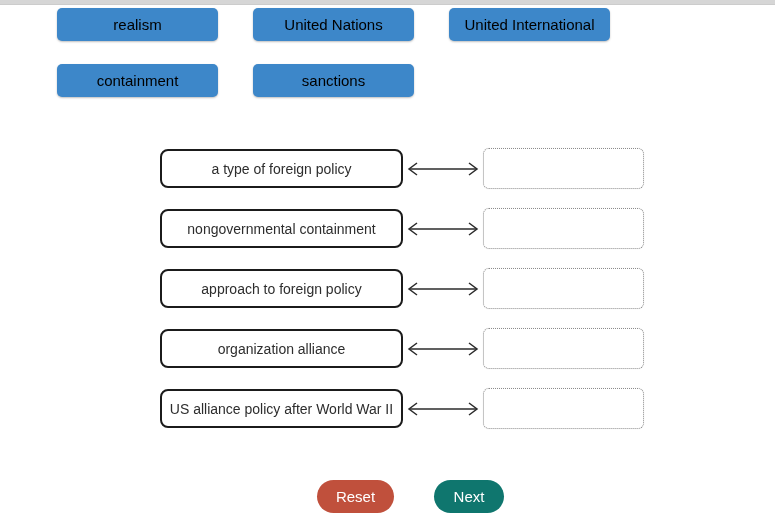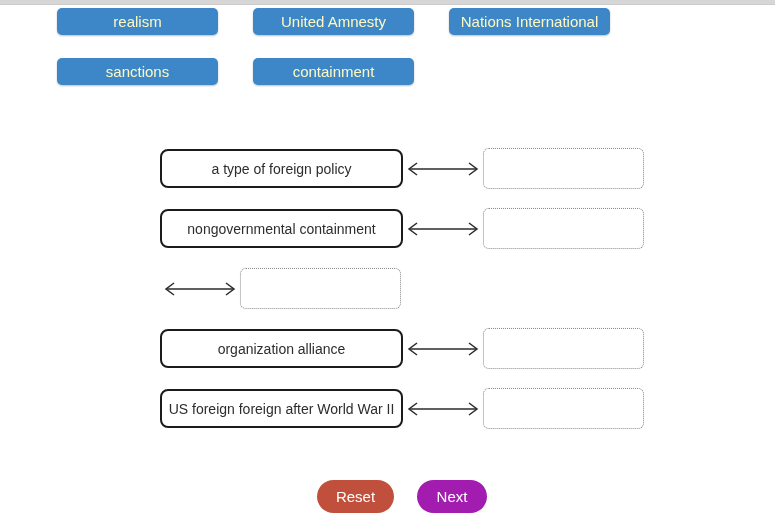--- a/index.html
+++ b/index.html
@@ -25,24 +25,24 @@
     position: absolute;
     left: 57px; top: 8px;
     width: 560px;
     display: flex;
     flex-wrap: wrap;
     column-gap: 35px;
     row-gap: 23px;
   }
   .chip {
     flex: 0 0 161px;
-    height: 27px;
+    height: 33px;
     background: #3d87c9;
     border-radius: 5px;
-    color: #fef9c3;
+    color: #000000;
     font-size: 15px;
     display: flex;
     align-items: center;
     justify-content: center;
     box-shadow: 0 1px 2px rgba(0,0,0,0.25);
     cursor: pointer;
     user-select: none;
   }
 
   
@@ -83,50 +83,50 @@
     border-radius: 6px;
     background: #ffffff;
     box-shadow: 0 0 1px rgba(0,0,0,0.15);
   }
 
   
   .footer {
     position: absolute;
     left: 317px; top: 480px;
     display: flex;
-    gap: 23px;
+    gap: 40px;
   }
   .btn {
     height: 33px;
     border: none;
     border-radius: 17px;
     color: #ffffff;
     font-family: "Liberation Sans", sans-serif;
     font-size: 15px;
     font-weight: 500;
     display: flex;
     align-items: center;
     justify-content: center;
     cursor: pointer;
     padding: 0 18px;
   }
   .btn-reset { width: 77px; background: #c0503c; }
-  .btn-next  { width: 70px; background: #a21caf; }
+  .btn-next  { width: 70px; background: #0f766e; }
 </style>
 </head>
 <body>
 
 <div class="top-bar"></div>
 
 <div class="word-bank">
   <div class="chip">realism</div>
-  <div class="chip">United Amnesty</div>
-  <div class="chip">Nations International</div>
+  <div class="chip">United Nations</div>
+  <div class="chip">United International</div>
+  <div class="chip">containment</div>
   <div class="chip">sanctions</div>
-  <div class="chip">containment</div>
 </div>
 
 <div class="match-area">
 
   <div class="match-row">
     <div class="term-box">a type of foreign policy</div>
     <div class="arrow-wrap">
       <svg width="80" height="18" viewBox="0 0 80 18">
         <line x1="6" y1="9" x2="74" y2="9" stroke="#2b2b2b" stroke-width="1.5"></line>
         <polyline points="14,3 6,9 14,15" fill="none" stroke="#2b2b2b" stroke-width="1.5"></polyline>
@@ -142,20 +142,21 @@
       <svg width="80" height="18" viewBox="0 0 80 18">
         <line x1="6" y1="9" x2="74" y2="9" stroke="#2b2b2b" stroke-width="1.5"></line>
         <polyline points="14,3 6,9 14,15" fill="none" stroke="#2b2b2b" stroke-width="1.5"></polyline>
         <polyline points="66,3 74,9 66,15" fill="none" stroke="#2b2b2b" stroke-width="1.5"></polyline>
       </svg>
     </div>
     <div class="drop-zone"></div>
   </div>
 
   <div class="match-row">
+    <div class="term-box">approach to foreign policy</div>
     <div class="arrow-wrap">
       <svg width="80" height="18" viewBox="0 0 80 18">
         <line x1="6" y1="9" x2="74" y2="9" stroke="#2b2b2b" stroke-width="1.5"></line>
         <polyline points="14,3 6,9 14,15" fill="none" stroke="#2b2b2b" stroke-width="1.5"></polyline>
         <polyline points="66,3 74,9 66,15" fill="none" stroke="#2b2b2b" stroke-width="1.5"></polyline>
       </svg>
     </div>
     <div class="drop-zone"></div>
   </div>
 
@@ -165,21 +166,21 @@
       <svg width="80" height="18" viewBox="0 0 80 18">
         <line x1="6" y1="9" x2="74" y2="9" stroke="#2b2b2b" stroke-width="1.5"></line>
         <polyline points="14,3 6,9 14,15" fill="none" stroke="#2b2b2b" stroke-width="1.5"></polyline>
         <polyline points="66,3 74,9 66,15" fill="none" stroke="#2b2b2b" stroke-width="1.5"></polyline>
       </svg>
     </div>
     <div class="drop-zone"></div>
   </div>
 
   <div class="match-row">
-    <div class="term-box">US foreign foreign after World War II</div>
+    <div class="term-box">US alliance policy after World War II</div>
     <div class="arrow-wrap">
       <svg width="80" height="18" viewBox="0 0 80 18">
         <line x1="6" y1="9" x2="74" y2="9" stroke="#2b2b2b" stroke-width="1.5"></line>
         <polyline points="14,3 6,9 14,15" fill="none" stroke="#2b2b2b" stroke-width="1.5"></polyline>
         <polyline points="66,3 74,9 66,15" fill="none" stroke="#2b2b2b" stroke-width="1.5"></polyline>
       </svg>
     </div>
     <div class="drop-zone"></div>
   </div>
 

